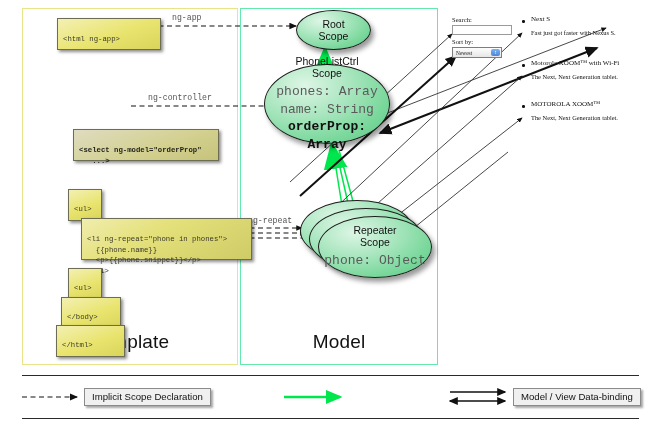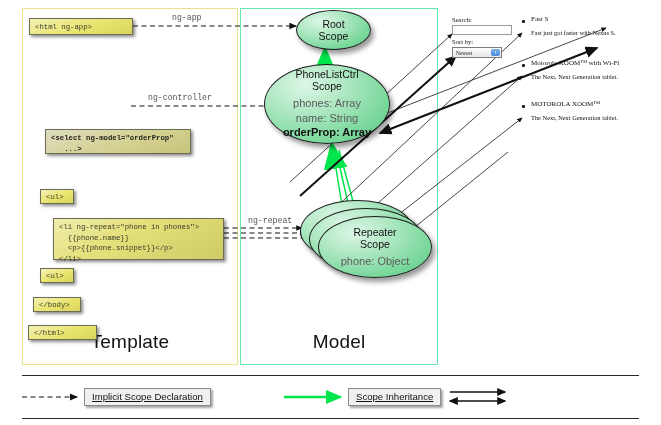--- a/index.html
+++ b/index.html
@@ -14,37 +14,37 @@
   #panel-model{left:240px;top:8px;width:196px;height:355px;border-color:#63e8ae;}
   #panel-view{left:443px;top:8px;width:196px;height:355px;border-color:#8186e8;}
   .panel-title{position:absolute;bottom:11px;left:0;width:100%;text-align:center;
                font-size:19px;color:#111;letter-spacing:.2px;}
 
   
   .codebox{position:absolute;border:1px solid #6d6d56;
            background:linear-gradient(160deg,#f3f0b4 0%,#e9e46e 55%,#d9d45a 100%);
            box-shadow:2px 2px 3px rgba(0,0,0,.45);
            font-family:"Liberation Mono",monospace;font-size:7.3px;
-           color:#3a3a2c;line-height:1.45;padding:3px 5px;white-space:pre;
-           box-sizing:border-box;}
+           color:#3a3a2c;line-height:1.45;padding:15px 5px;white-space:pre;
+           box-sizing:border-box;margin-left:28px;}
   .codebox.dim{background:linear-gradient(160deg,#e4e2bd 0%,#d8d591 55%,#cbc77c 100%);
                color:#4a4a3a;}
   .codebox.bold{font-weight:bold;color:#24241c;
                background:linear-gradient(160deg,#dedcc0 0%,#d3d08f 60%,#c6c37c 100%);}
   .codebox.grad2{background:linear-gradient(150deg,#f0edae 0%,#e4e07a 40%,#cfcb66 100%);}
 
   
   .scope{position:absolute;border-radius:50%;
          border:1.4px solid #1d1d1d;
          background:radial-gradient(ellipse at 32% 26%, #ddf6e5 0%, #a9e6bf 38%, #78d79a 72%, #5ec485 100%);
          box-shadow:3px 4px 5px rgba(0,0,0,.4);
          display:flex;flex-direction:column;align-items:center;justify-content:center;
          text-align:center;box-sizing:border-box;}
   .scope .title{font-size:10.5px;color:#111;line-height:1.15;}
-  .scope .props{font-family:Liberation Sans, sans-serif;font-size:11px;
+  .scope .props{font-family:Liberation Mono, monospace;font-size:13px;
                 color:#5a5a5a;line-height:1.35;margin-top:4px;}
   .scope .props b{color:#111;font-weight:bold;}
 
   
   .v-label{position:absolute;font-family:"Liberation Serif",serif;font-size:6.6px;color:#111;}
   .v-input{position:absolute;border:1px solid #9a9a9a;background:#fff;box-sizing:border-box;}
   .v-select{position:absolute;border:1px solid #7d7d7d;box-sizing:border-box;
             background:linear-gradient(180deg,#fdfdfd 0%,#e6e6e6 100%);
             font-family:"Liberation Serif",serif;font-size:5.4px;color:#222;
             display:flex;align-items:center;padding-left:3px;}
@@ -61,21 +61,21 @@
   .edge-label{position:absolute;font-family:"Liberation Mono",monospace;
               font-size:8.2px;color:#555;white-space:nowrap;}
 
   
   #legend{position:absolute;left:22px;top:375px;width:617px;height:42px;
           border-top:1.6px solid #2a2a2a;border-bottom:1.6px solid #2a2a2a;
           background:#fff;}
   .lg-box{position:absolute;border:1px solid #8b8b8b;background:#f0f0f0;
           box-shadow:1.5px 1.5px 2px rgba(0,0,0,.35);
           font-size:9.6px;color:#111;padding:2px 7px;white-space:nowrap;
-          box-sizing:border-box;line-height:1.2;text-decoration:underline;}
+          box-sizing:border-box;line-height:1.2;}
   svg{position:absolute;left:0;top:0;overflow:visible;}
 </style>
 </head>
 <body>
 
 <div id="stage">
 
   <div class="panel" id="panel-template">
     <div class="panel-title">Template</div>
   </div>
@@ -158,21 +158,21 @@
 
   <div class="codebox" style="left:40px;top:189px;width:34px;height:15px;line-height:9px;">&lt;ul&gt;</div>
 
   <div class="codebox grad2" style="left:53px;top:218px;width:171px;height:42px;">&lt;li ng-repeat="phone in phones"&gt;
   {{phone.name}}
   &lt;p&gt;{{phone.snippet}}&lt;/p&gt;
 &lt;/li&gt;</div>
 
   <div class="codebox" style="left:40px;top:268px;width:34px;height:15px;line-height:9px;">&lt;ul&gt;</div>
 
-  <div class="codebox" style="left:33px;top:297px;width:48px;height:15px;line-height:9px;">&lt;/body&gt;</div>
+  <div class="codebox" style="left:33px;top:297px;width:60px;height:15px;line-height:9px;">&lt;/body&gt;</div>
 
   <div class="codebox" style="left:28px;top:325px;width:69px;height:15px;line-height:9px;">&lt;/html&gt;</div>
 
   <div class="scope" style="left:296px;top:10px;width:75px;height:40px;">
     <div class="title">
       <span>Root</span><br>
       <span>Scope</span>
     </div>
   </div>
 
@@ -203,21 +203,21 @@
   <div class="v-label" style="left:452px;top:16px;">Search:</div>
   <input class="v-input" style="left: 452px; top: 25px; width: 60px; height: 10px; font-size: 6px; padding: 0px 2px; font-family: &quot;Liberation Serif&quot;, serif;" value="">
   <div class="v-label" style="left:452px;top:38px;">Sort by:</div>
   <div class="v-select" style="left:452px;top:47px;width:50px;height:11px;">
     <span>Newest</span>
     <span class="knob">↕</span>
   </div>
 
   <div class="v-bullet" style="left:522px;top:20px;"></div>
   <div class="v-item" style="left:531px;top:15px;">
-    <div class="name">Fast S</div>
+    <div class="name">Next S</div>
     <div class="snip">Fast just got faster with Nexus S.</div>
   </div>
 
   <div class="v-bullet" style="left:522px;top:64px;"></div>
   <div class="v-item" style="left:531px;top:59px;">
     <div class="name">Motorola XOOM™ with Wi-Fi</div>
     <div class="snip">The Next, Next Generation tablet.</div>
   </div>
 
   <div class="v-bullet" style="left:522px;top:105px;"></div>
@@ -238,16 +238,16 @@
         <marker id="lg-green" markerWidth="7" markerHeight="7" refX="6" refY="3" orient="auto">
           <path d="M0,0 L7,3 L0,6 z" fill="#00e64d"></path>
         </marker>
       </defs>
       <path d="M0,21 L55,21" stroke="#111" stroke-width="1.2" fill="none" stroke-dasharray="5,3.5" marker-end="url(#lg-black)"></path>
       <path d="M262,21 L318,21" stroke="#00e64d" stroke-width="2.4" fill="none" marker-end="url(#lg-green)"></path>
       <path d="M428,16 L483,16" stroke="#111" stroke-width="1.3" fill="none" marker-end="url(#lg-black)"></path>
       <path d="M428,25 L483,25" stroke="#111" stroke-width="1.3" fill="none" marker-start="url(#lg-black-start)" marker-end="url(#lg-black)"></path>
     </svg>
     <div class="lg-box" style="left:62px;top:12px;">Implicit Scope Declaration</div>
-    <div class="lg-box" style="left:326px;top:12px;">Scope Inheritance</div>
+    <div class="lg-box" style="left:491px;top:12px;">Model / View Data-binding</div>
   </div>
 
 </div>
 
 </body></html>

